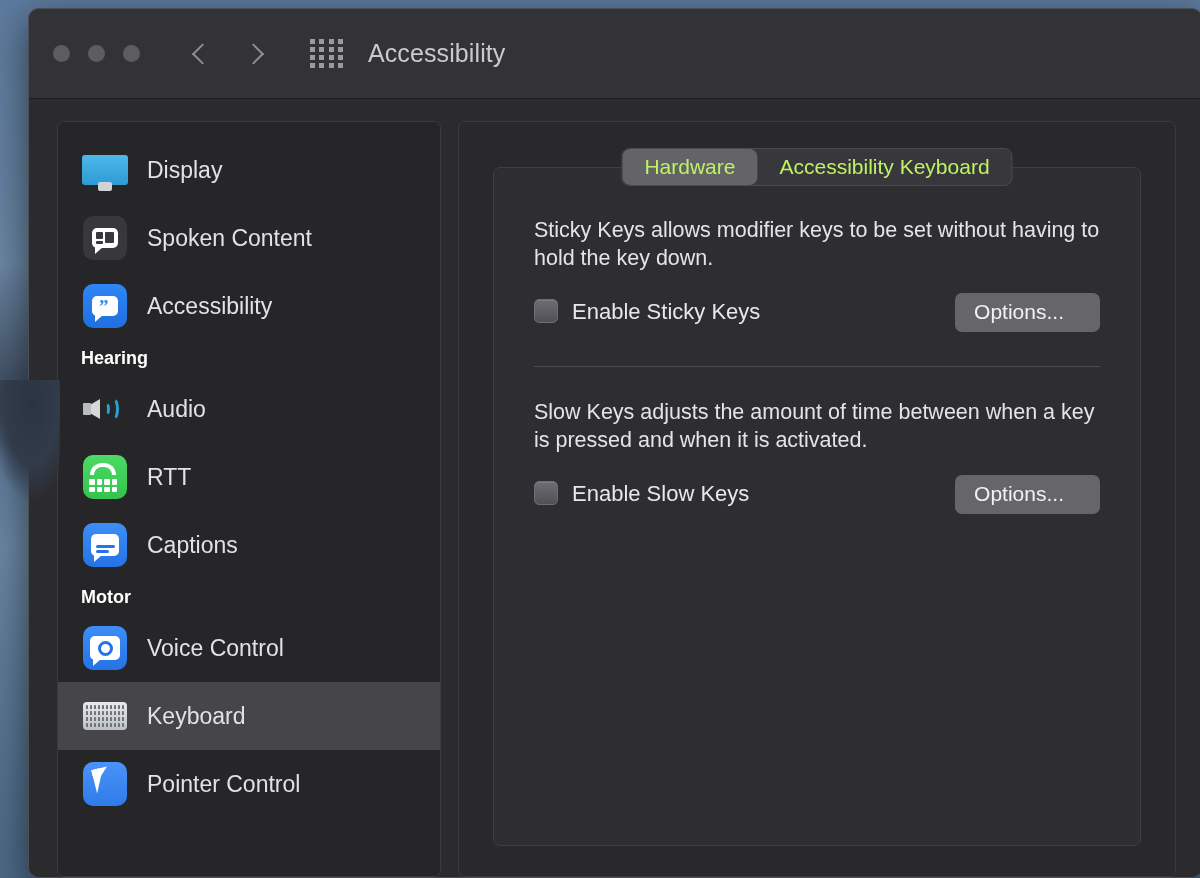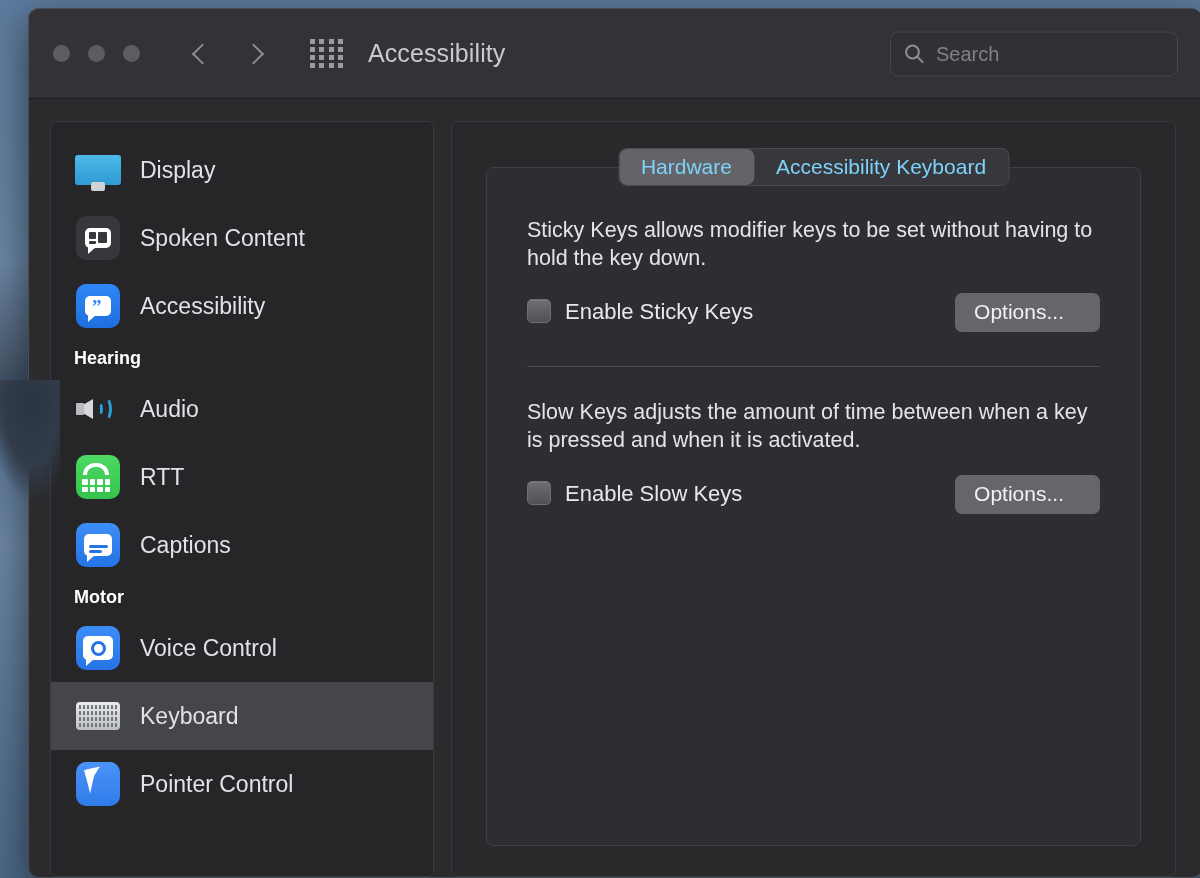--- a/index.html
+++ b/index.html
@@ -156,21 +156,21 @@
     background: #2b2b2e;
   }
 
   
   .sidebar {
     width: 384px;
     flex: none;
     background: #262629;
     border: 1px solid #3a3a3f;
     border-radius: 7px;
-    margin-left: 7px;
+    margin-left: 14px;
     overflow: hidden;
     position: relative;
   }
   .side-list {
     padding: 14px 0 0 0;
   }
   .side-item {
     display: flex;
     align-items: center;
     gap: 18px;
@@ -377,21 +377,21 @@
     border-radius: 8px;
     overflow: hidden;
     z-index: 3;
     height: 38px;
   }
   .seg {
     padding: 0 22px;
     display: flex;
     align-items: center;
     font-size: 21px;
-    color: #7dd3fc;
+    color: #bef264;
     white-space: nowrap;
   }
   .seg.active {
     background: #636368;
     border-radius: 8px;
   }
 
   .tabpanel {
     margin-top: 19px;
     flex: 1;
@@ -511,27 +511,20 @@
           <i></i>
           <i></i>
         <i></i>
           <i></i>
           <i></i>
           <i></i>
       </div>
 
       <div class="win-title">Accessibility</div>
 
-      <div class="search">
-        <svg width="22" height="22" viewBox="0 0 22 22">
-          <circle cx="9.5" cy="9.5" r="6.4" fill="none" stroke="#8d8d93" stroke-width="2"></circle>
-          <line x1="14.3" y1="14.3" x2="19.6" y2="19.6" stroke="#8d8d93" stroke-width="2" stroke-linecap="round"></line>
-        </svg>
-        <span class="search-ph">Search</span>
-      </div>
     </div>
 
     <div class="body">
 
       <div class="sidebar">
         <div class="side-list">
 
           <div class="side-item">
             <span class="sicon ic-display">
               <span class="screen"></span>

